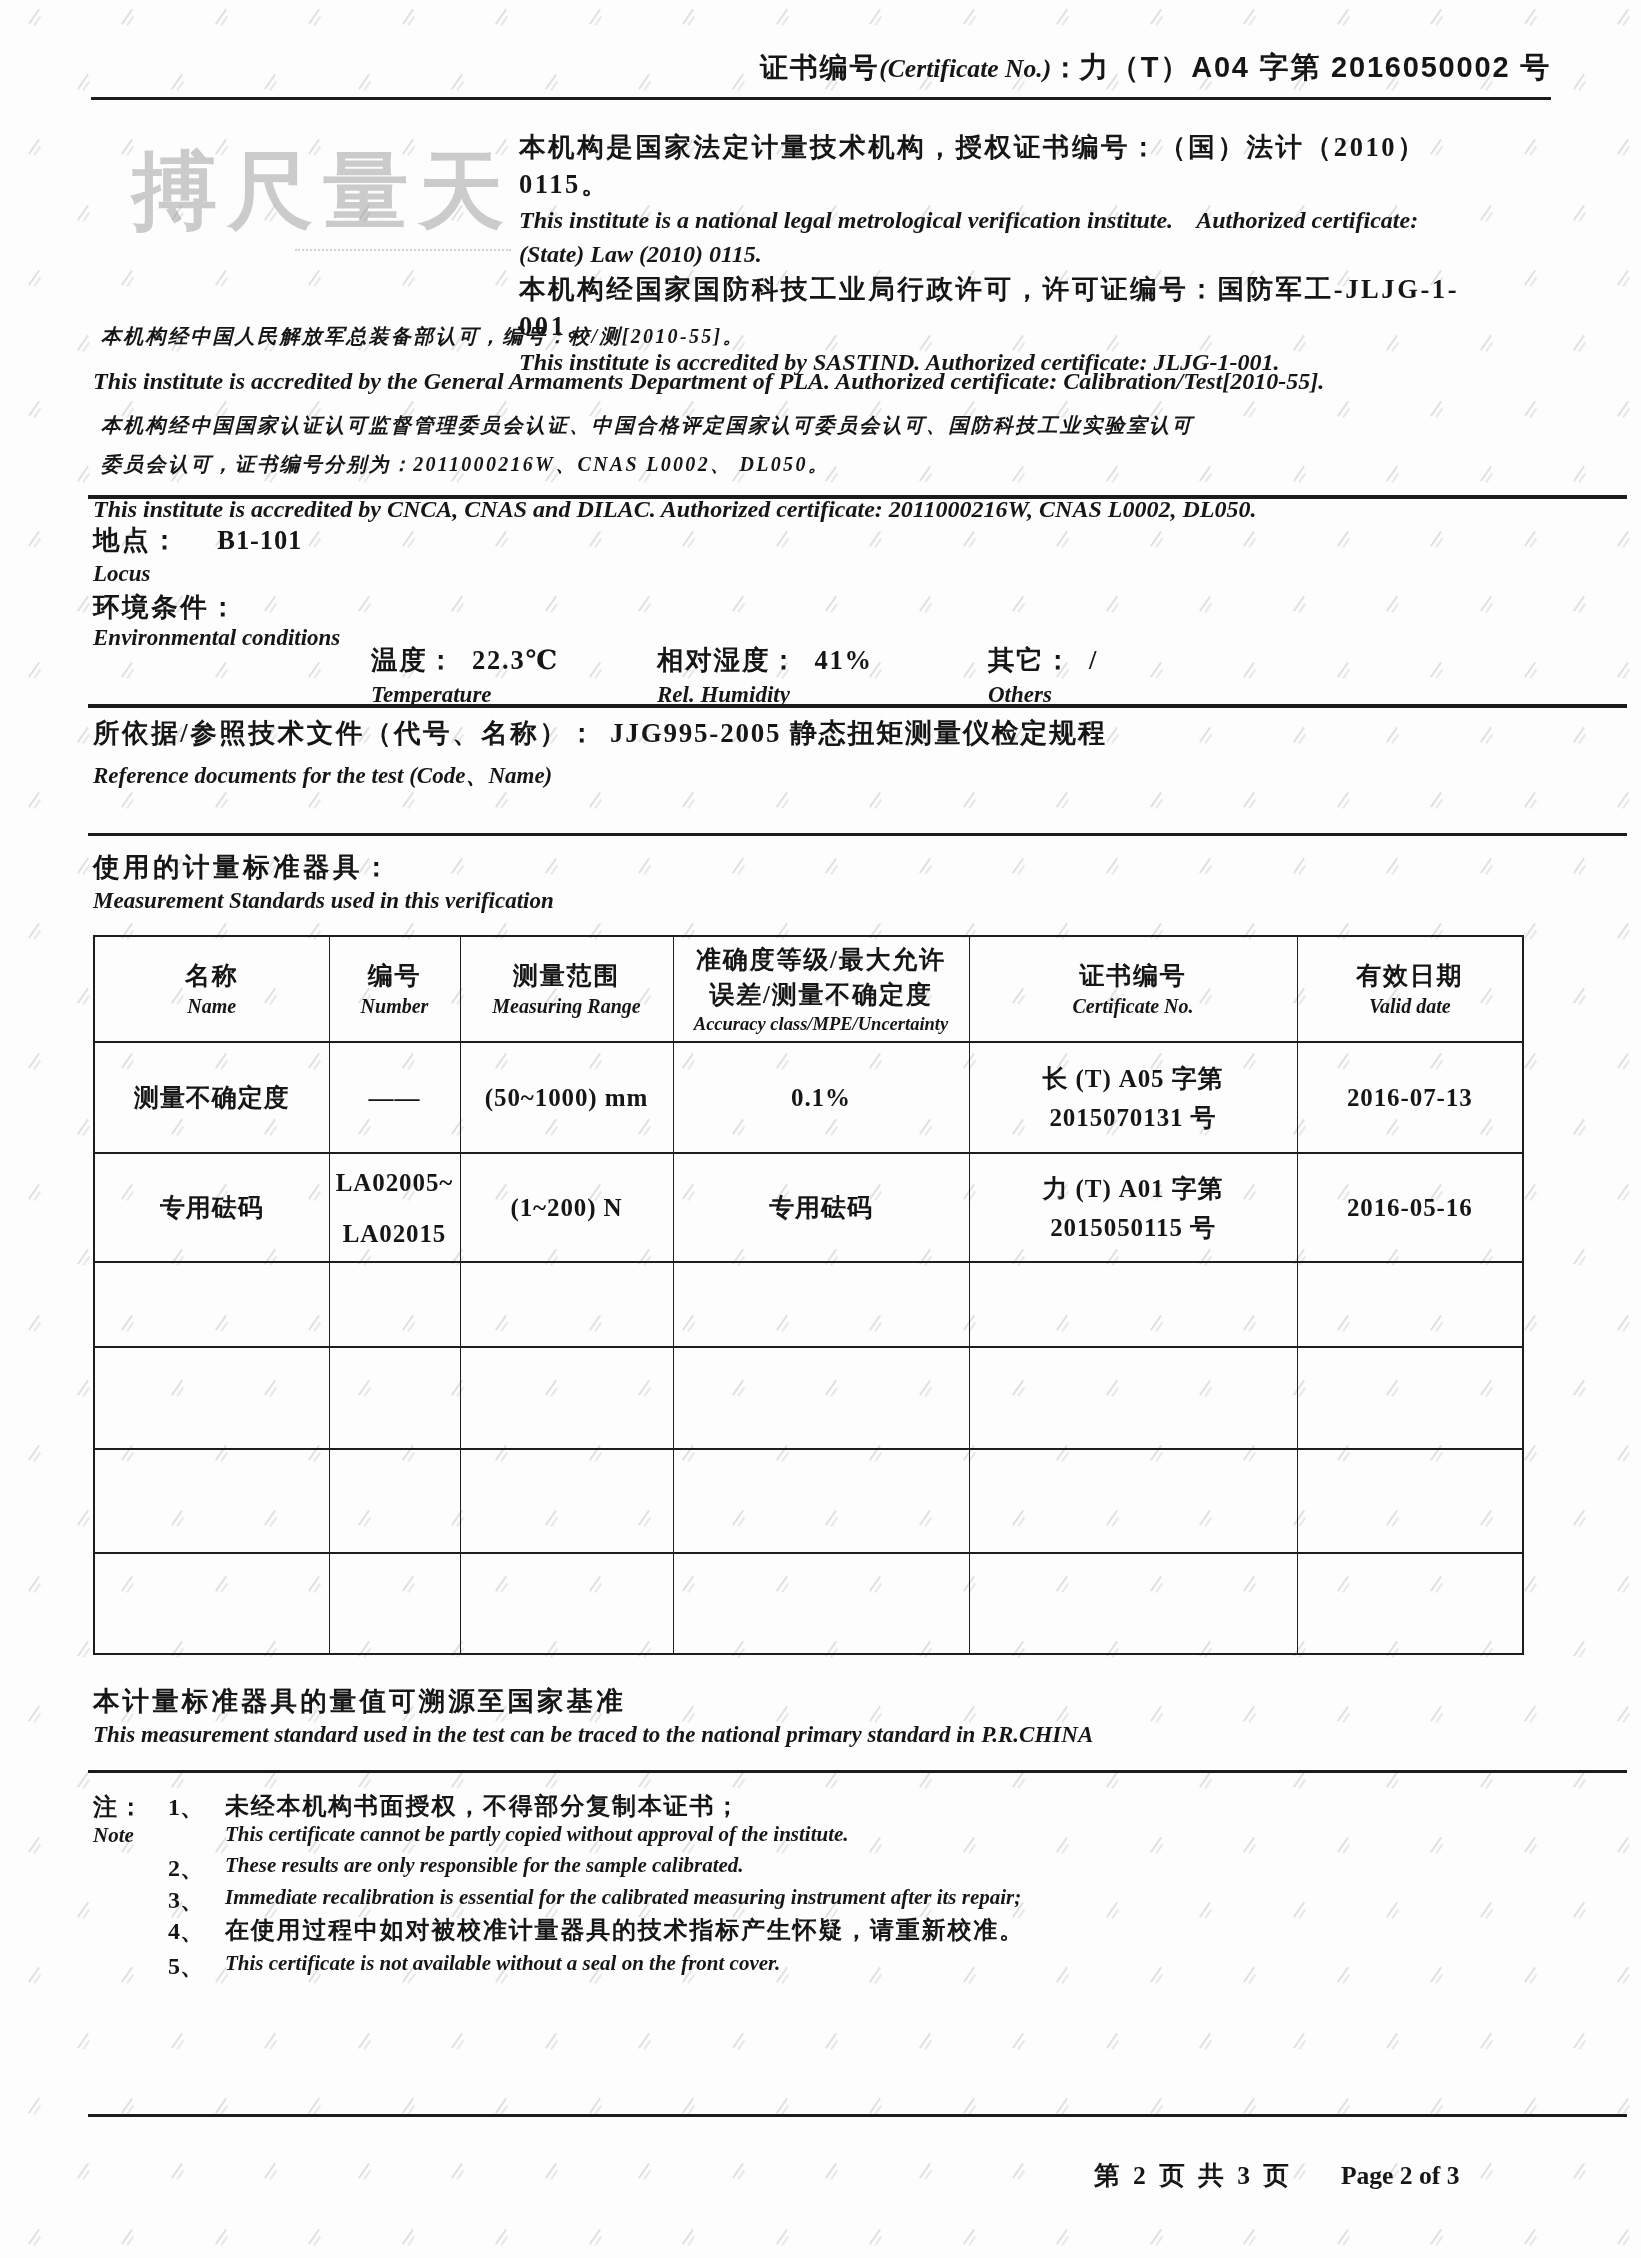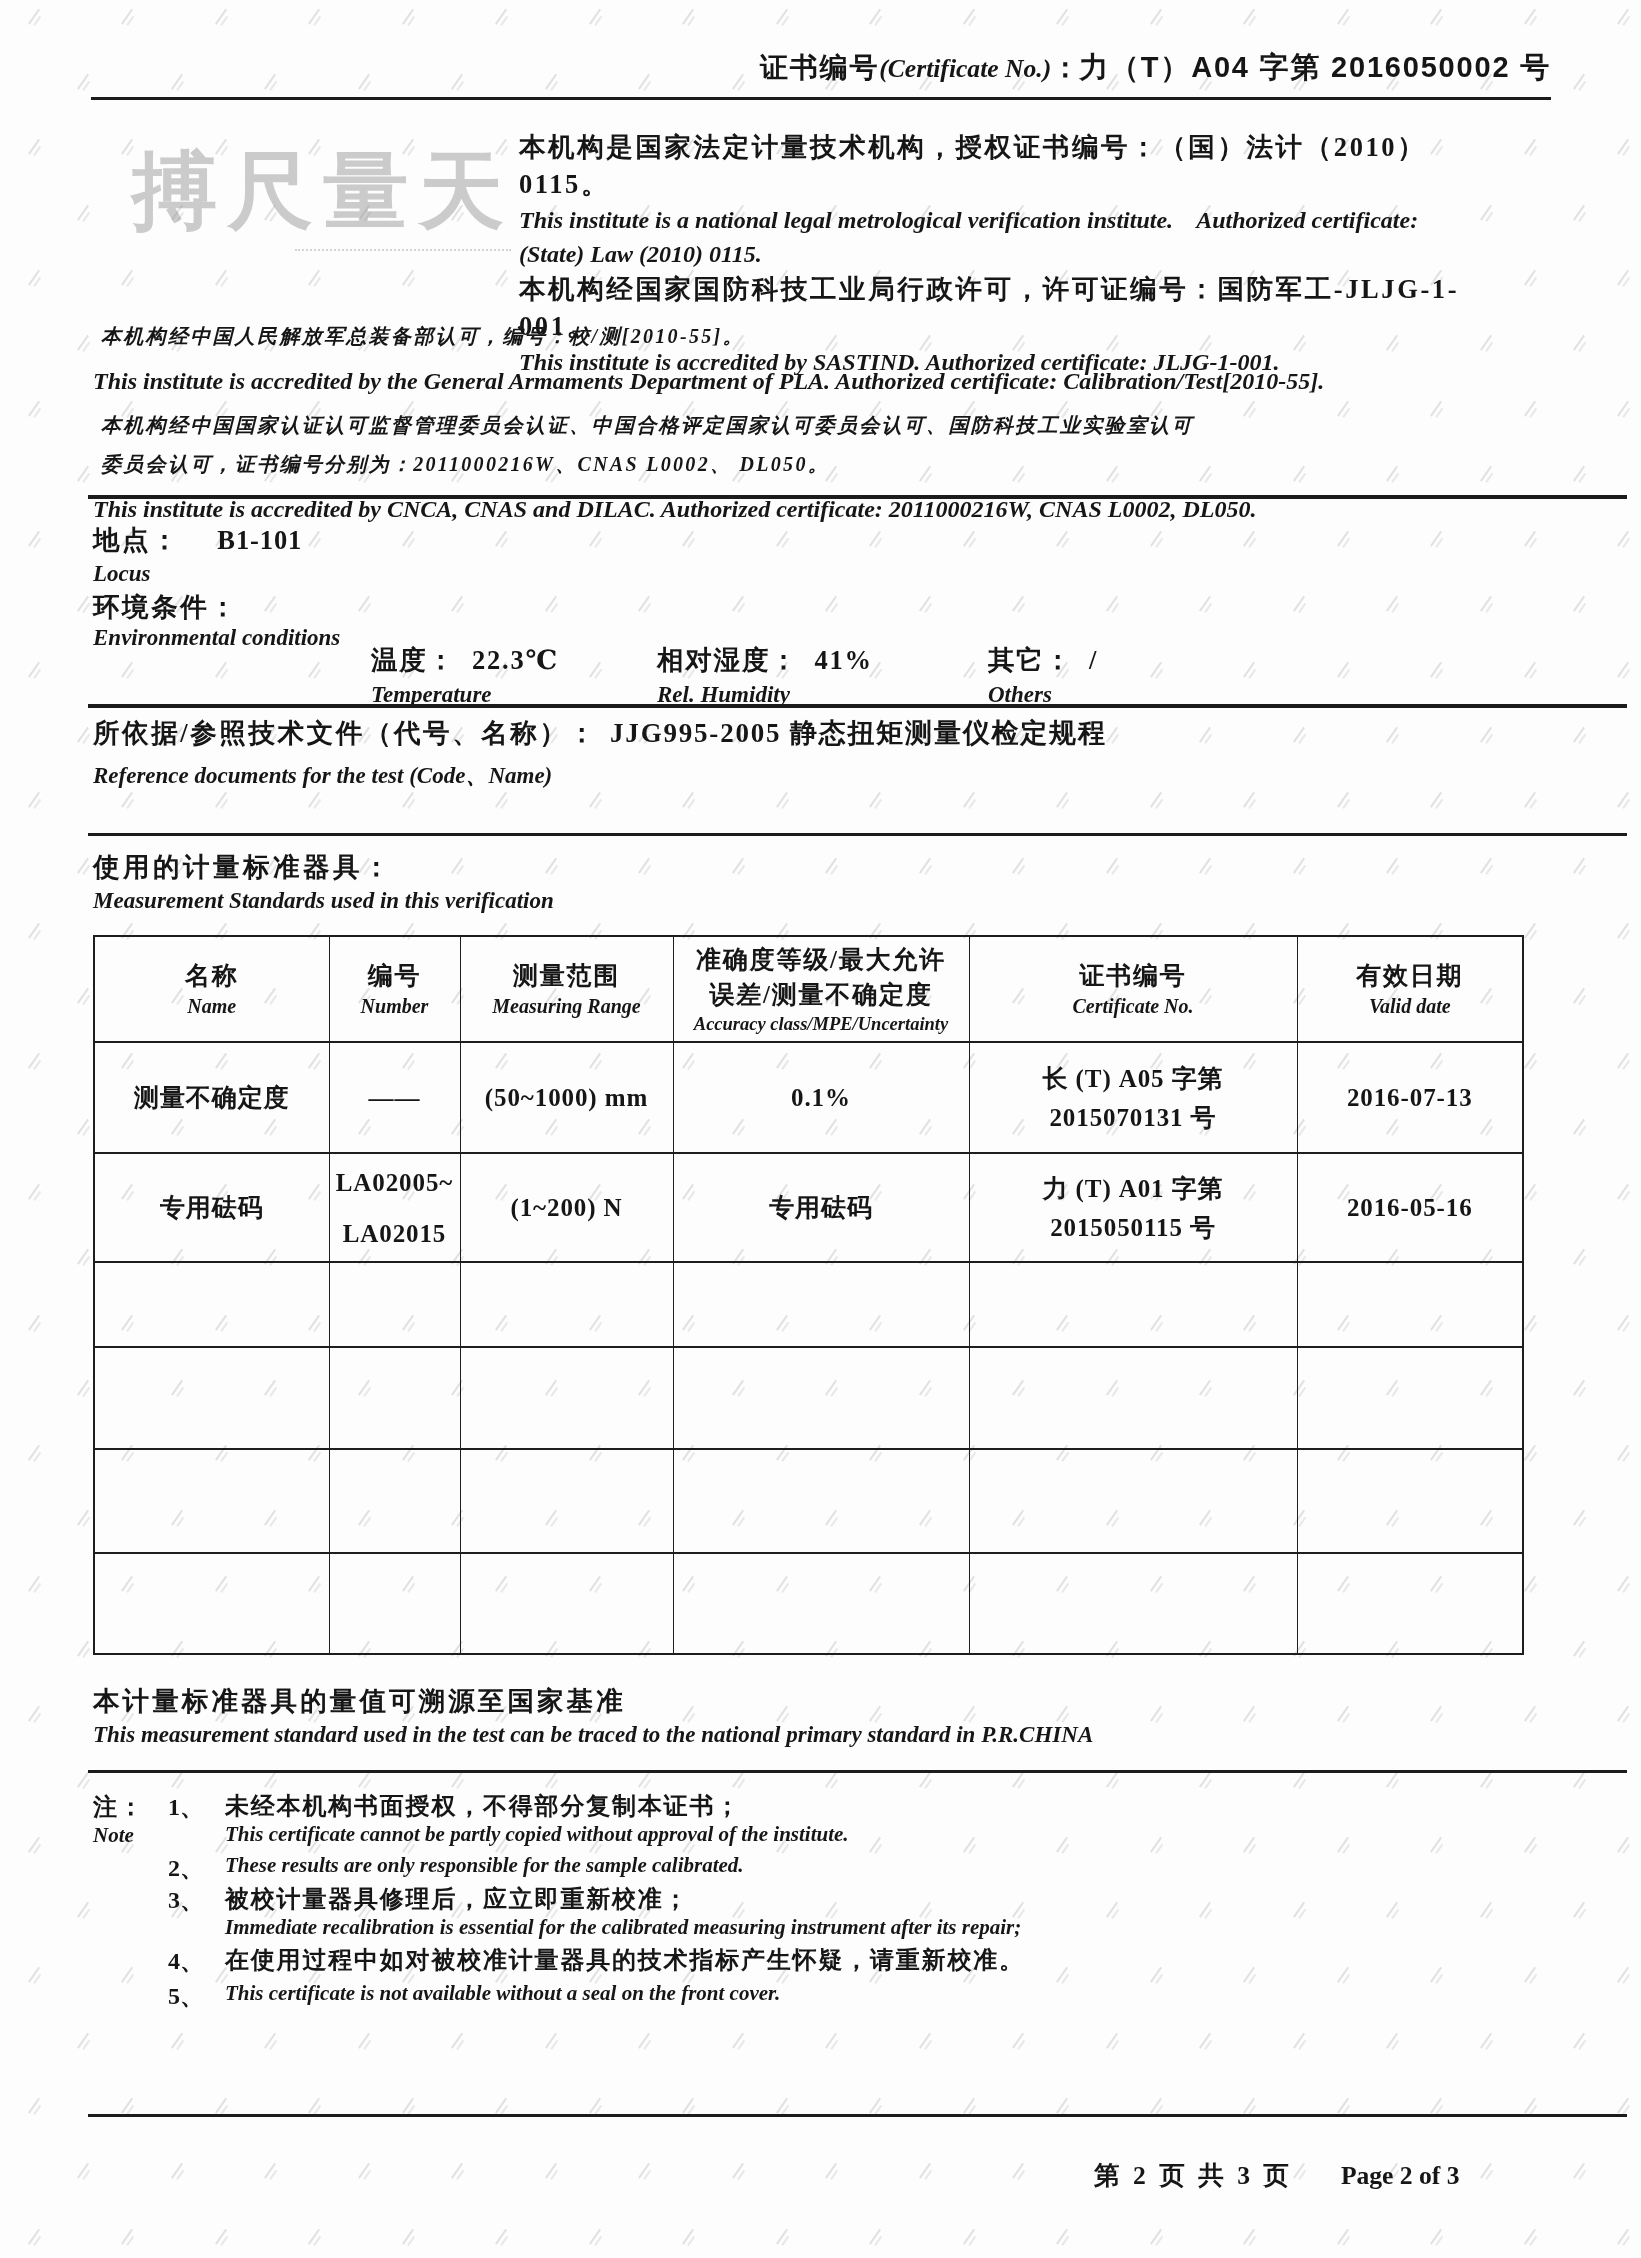--- a/index.html
+++ b/index.html
@@ -877,21 +877,20 @@
       <span class="num">1、</span>
       <div class="nzh">未经本机构书面授权，不得部分复制本证书；</div>
       <div class="nen">This certificate cannot be partly copied without approval of the institute.</div>
     </div>
     <div class="note">
       <span class="num">2、</span>
       <div class="nen">These results are only responsible for the sample calibrated.</div>
     </div>
     <div class="note">
       <span class="num">3、</span>
-      <div class="nzh">被校计量器具修理后，应立即重新校准；</div>
       <div class="nen">Immediate recalibration is essential for the calibrated measuring instrument after its repair;</div>
     </div>
     <div class="note">
       <span class="num">4、</span>
       <div class="nzh">在使用过程中如对被校准计量器具的技术指标产生怀疑，请重新校准。</div>
     </div>
     <div class="note">
       <span class="num">5、</span>
       <div class="nen">This certificate is not available without a seal on the front cover.</div>
     </div>

